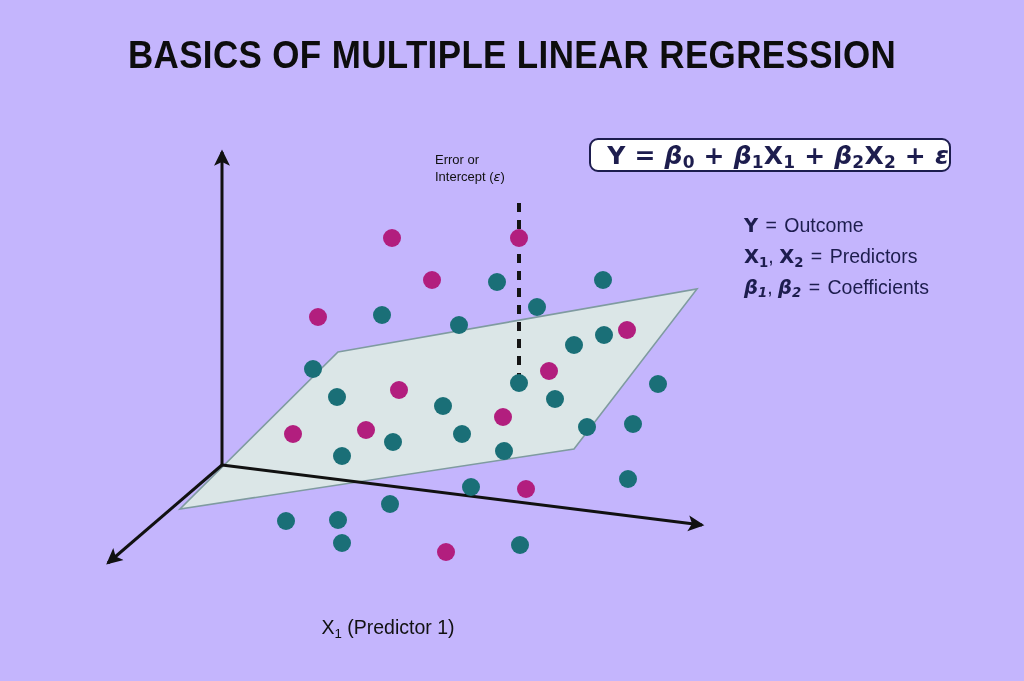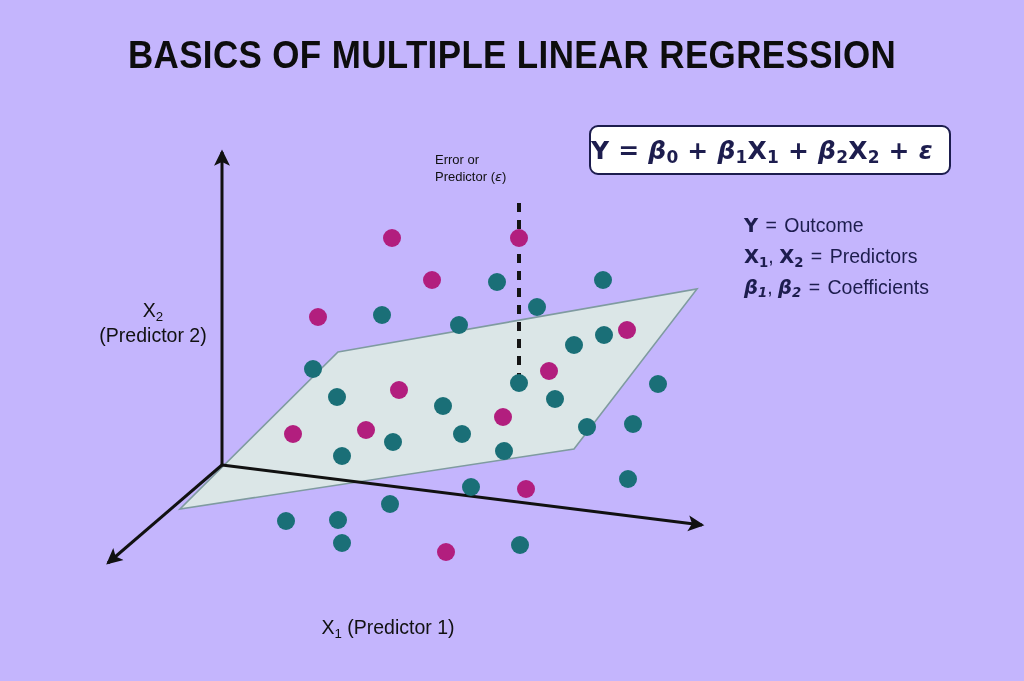--- a/index.html
+++ b/index.html
@@ -49,29 +49,29 @@
     top: 0;
     left: 0;
     width: 1024px;
     height: 681px;
   }
 
   
   .equation-box {
     position: absolute;
     left: 589px;
-    top: 125px;
+    top: 138px;
     width: 362px;
-    height: 50px;
+    height: 34px;
     border: 2.5px solid #1d1d4e;
     border-radius: 9px;
     background: #ffffff;
     display: flex;
     align-items: center;
-    justify-content: flex-start;
+    justify-content: flex-end;
   }
   .equation-text {
     font-family: "DejaVu Sans", "Liberation Sans", sans-serif;
     font-size: 25px;
     font-weight: bold;
     color: #1d1d4e;
     white-space: nowrap;
     letter-spacing: 0.2px;
   }
   .equation-text .gk { font-style: italic; }
@@ -218,25 +218,21 @@
   </div>
 
   <div class="legend" id="legend-list" style="color: rgb(29, 29, 78);">
       <div class="legend-row"><span class="legend-sym">Y</span><span class="legend-eq"> = </span><span class="legend-def">Outcome</span></div>
       <div class="legend-row"><span class="legend-sym">X<sub>1</sub></span><span>, </span><span class="legend-sym">X<sub>2</sub></span><span class="legend-eq"> = </span><span class="legend-def">Predictors</span></div>
       <div class="legend-row"><span class="legend-sym greek">β<sub>1</sub></span><span>, </span><span class="legend-sym greek">β<sub>2</sub></span><span class="legend-eq"> = </span><span class="legend-def">Coefficients</span></div>
     </div>
 
   <div class="annotation">
     <span>Error or</span><br>
-    <span>Predictor (</span><span class="eps">ε</span><span>)</span>
+    <span>Intercept (</span><span class="eps">ε</span><span>)</span>
   </div>
 
-  <div class="axis-label-y">
-    <span class="l1"><span>X</span><sub>2</sub></span>
-    <span class="l2">(Predictor 2)</span>
-  </div>
 
   <div class="axis-label-x">
     <span>X</span><sub>1</sub><span> (Predictor 1)</span>
   </div>
 
 </div>
 
 </body></html>

